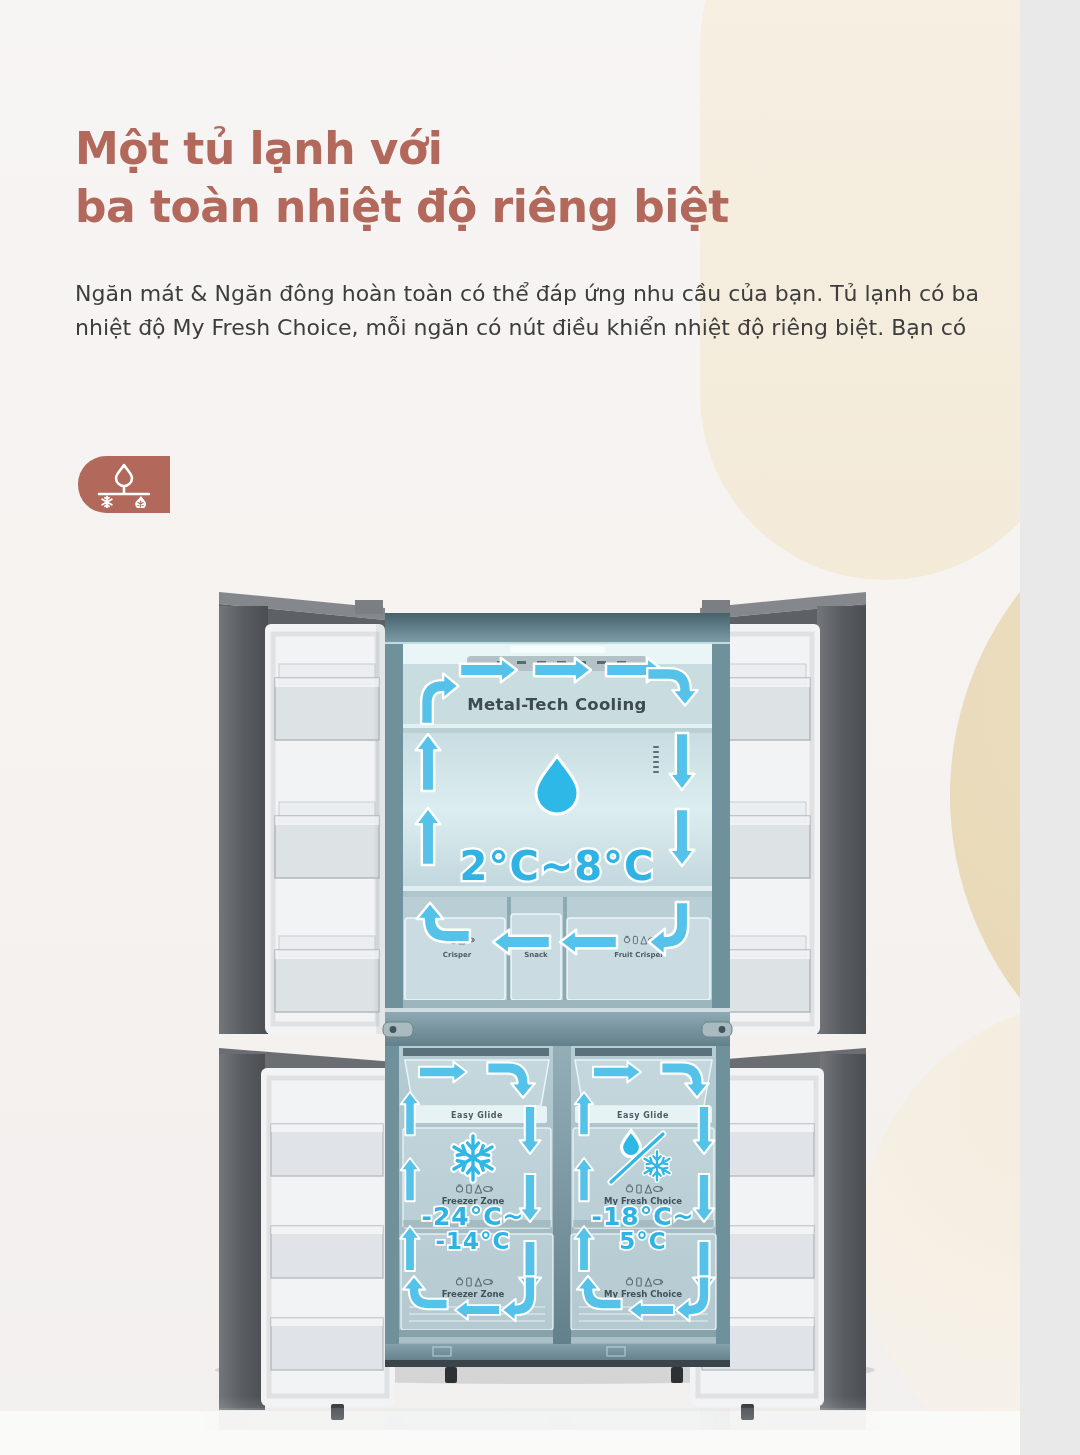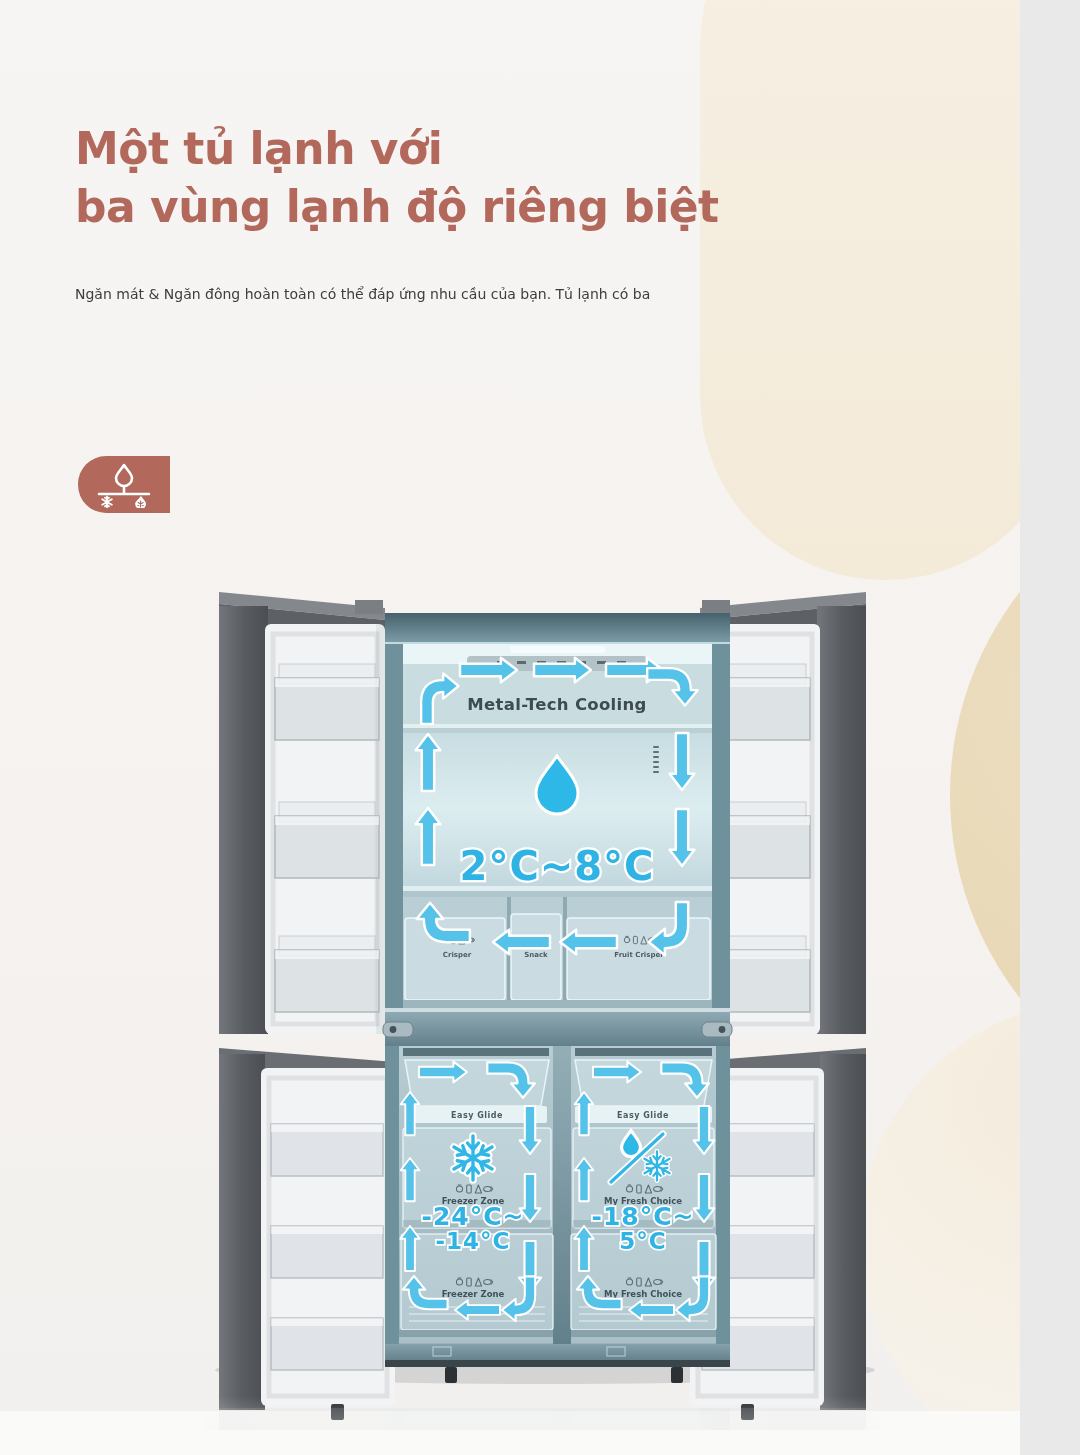--- a/index.html
+++ b/index.html
@@ -12,21 +12,21 @@
   .bg-circle1{position:absolute;left:950px;top:465px;width:660px;height:660px;border-radius:50%;
     background:radial-gradient(circle at 30% 35%,#ecdfc3 0%,#e7d6b2 70%,#e4d1aa 100%);}
   .bg-circle2{position:absolute;left:860px;top:1000px;width:480px;height:480px;border-radius:50%;
     background:radial-gradient(circle at 40% 20%,#f4ecdd 0%,#f6f1e8 60%,rgba(246,244,242,0) 100%);}
   .bg-bottom{position:absolute;left:0;bottom:0;width:1080px;height:44px;background:#fafaf9;}
   
   .title{position:absolute;left:75px;top:120px;margin:0;color:#b2695c;font-size:44px;
     font-weight:bold;line-height:1.32;letter-spacing:-.5px;}
   .title span{display:block;white-space:nowrap;}
   
-  .desc{position:absolute;left:75px;top:277px;color:#3d3d3d;font-size:14px;line-height:34px;}
+  .desc{position:absolute;left:75px;top:277px;color:#3d3d3d;font-size:22px;line-height:34px;}
   .desc div{white-space:nowrap;}
   
   .badge{position:absolute;left:78px;top:456px;display:flex;align-items:stretch;height:57px;}
   .badge-icon{width:92px;background:#b2695c;border-radius:28px 0 0 28px;display:flex;
     align-items:center;justify-content:center;}
   .badge-label{border:3px solid #b2695c;border-left:none;border-radius:0 29px 29px 0;
     display:flex;align-items:center;padding:0 28px 0 20px;color:#b2695c;
     font-size:26px;font-weight:bold;white-space:nowrap;letter-spacing:.2px;}
   
   .fridge{position:absolute;left:205px;top:558px;width:675px;height:872px;}
@@ -47,25 +47,26 @@
 
 <div class="stage">
 
   <div class="bg-col"></div>
   <div class="bg-circle1"></div>
   <div class="bg-circle2"></div>
   <div class="bg-bottom"></div>
 
   <h1 class="title">
     <span>Một tủ lạnh với</span>
-    <span>ba vùng lạnh độ riêng biệt</span>
+    <span>ba toàn nhiệt độ riêng biệt</span>
   </h1>
 
   <div class="desc">
     <div>Ngăn mát &amp; Ngăn đông hoàn toàn có thể đáp ứng nhu cầu của bạn. Tủ lạnh có ba</div>
+    <div>nhiệt độ My Fresh Choice, mỗi ngăn có nút điều khiển nhiệt độ riêng biệt. Bạn có</div>
   </div>
 
   <div class="badge">
     <div class="badge-icon">
       <svg class="badge-svg" width="66" height="46" viewBox="0 0 66 46">
         <path class="w" d="M33 3 C36 8 41 12 41 16 A8 8 0 1 1 25 16 C25 12 30 8 33 3 Z"></path>
         <path class="w" d="M33 25 L33 32 M8 32 L58 32"></path>
         <g transform="translate(16,40)" stroke="#fff" stroke-width="1.8" stroke-linecap="round" fill="none">
           <path d="M0 -5.5 L0 5.5 M-4.8 -2.8 L4.8 2.8 M-4.8 2.8 L4.8 -2.8 M-2 -4.4 L0 -2.6 L2 -4.4 M-2 4.4 L0 2.6 L2 4.4"></path>
         </g>

